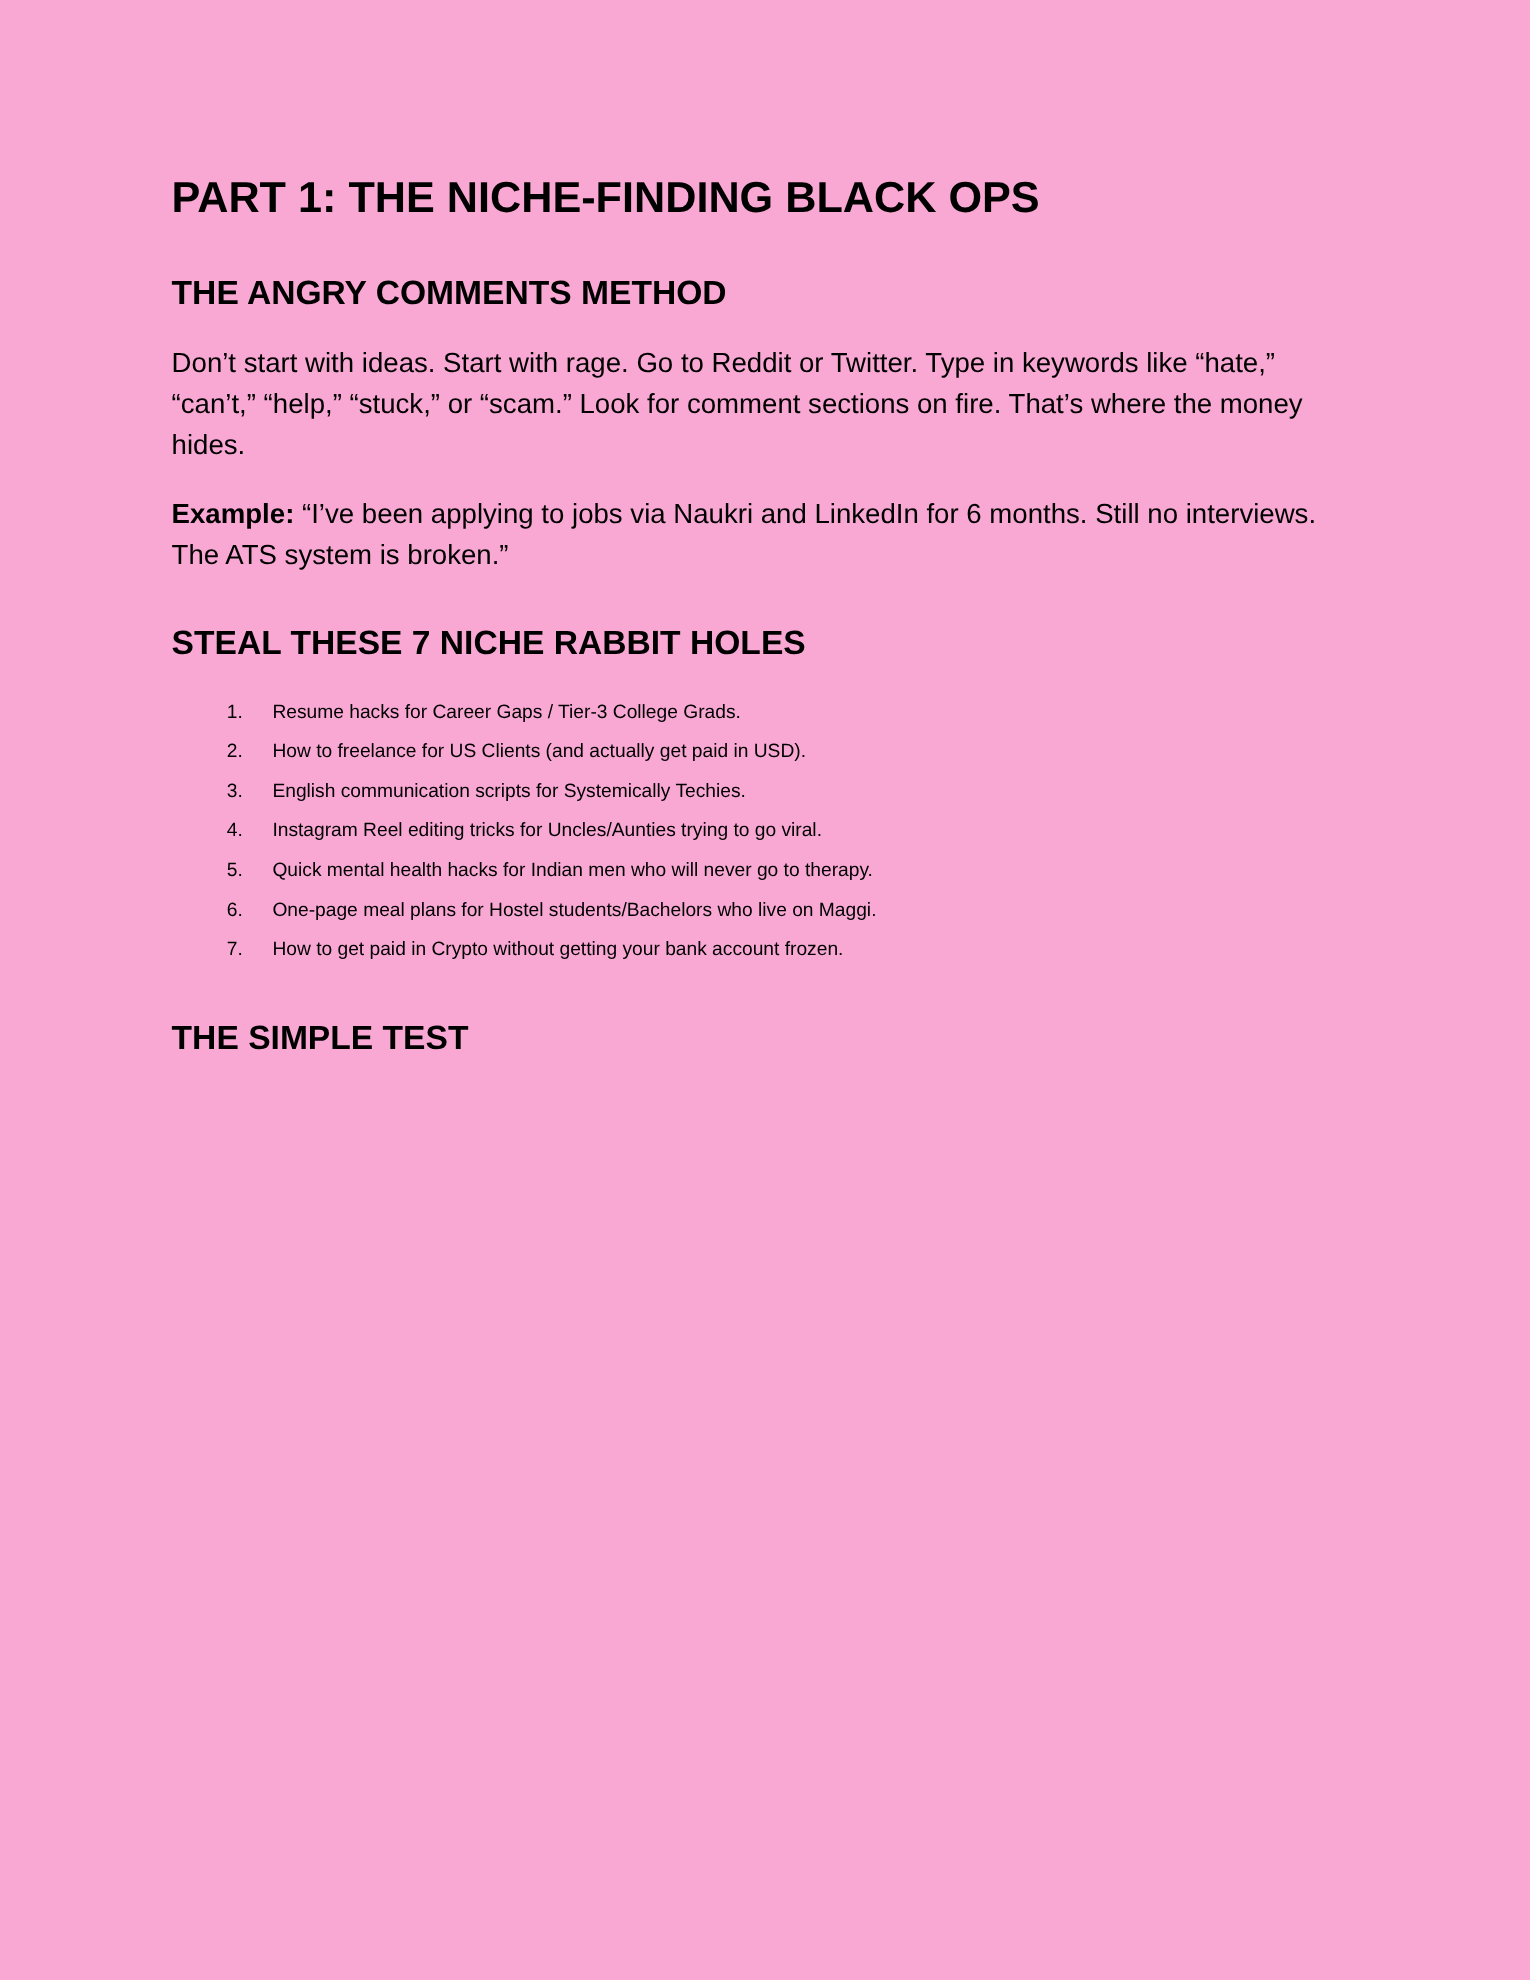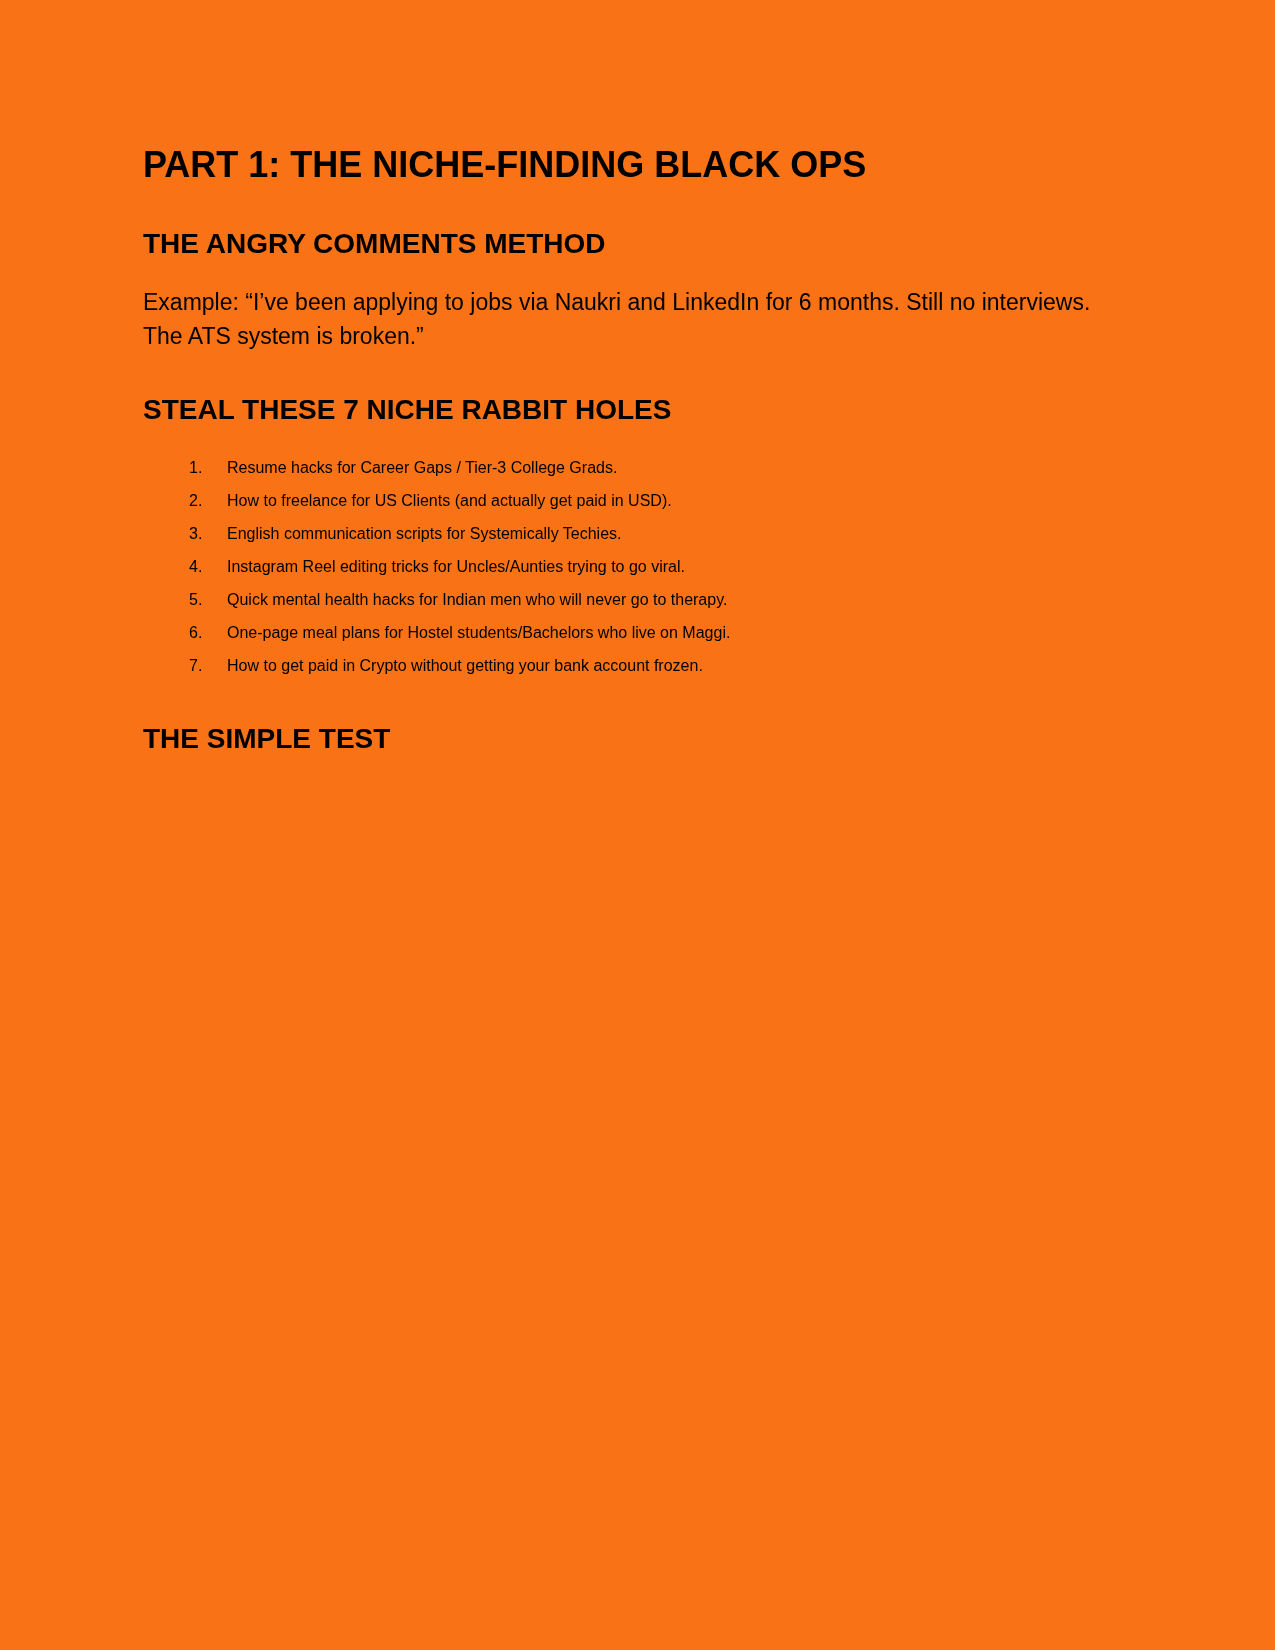--- a/index.html
+++ b/index.html
@@ -12,21 +12,21 @@
     height: 1650px;
     font-family: "Liberation Sans", "DejaVu Sans", sans-serif;
     color: #000000;
     -webkit-font-smoothing: antialiased;
   }
   .doc {
     box-sizing: border-box;
     width: 1275px;
     height: 1650px;
     padding: 143px 143px 0 143px;
-    background: #f97316;
+    background: #f9a8d4;
     overflow: hidden;
   }
   h1.doc-title {
     font-size: 36px;
     line-height: 44px;
     font-weight: 700;
     margin: 0;
     letter-spacing: 0;
   }
   h2.section-heading {
@@ -35,21 +35,21 @@
     font-weight: 700;
     margin: 40px 0 0 0;
   }
   p.body-para {
     font-size: 23px;
     line-height: 34px;
     font-weight: 400;
     margin: 24px 0 0 0;
   }
   .b {
-    font-weight: 400;
+    font-weight: 700;
   }
   ol.niche-list {
     list-style: none;
     counter-reset: niche;
     margin: 24px 0 0 0;
     padding: 0 0 0 46px;
     font-size: 16px;
     line-height: 33px;
   }
   ol.niche-list li {
@@ -63,20 +63,21 @@
 </style>
 </head>
 <body>
 
 <div class="doc">
 
   <h1 class="doc-title">PART 1: THE NICHE-FINDING BLACK OPS</h1>
 
   <h2 class="section-heading">THE ANGRY COMMENTS METHOD</h2>
 
+  <p class="body-para"><span>Don’t start with ideas. Start with rage. Go to Reddit or Twitter. Type in keywords like “hate,” “can’t,” “help,” “stuck,” or “scam.” Look for comment sections on fire. That’s where the money hides.</span></p>
 
   <p class="body-para"><span class="b">Example:</span><span> “I’ve been applying to jobs via Naukri and LinkedIn for 6 months. Still no interviews. The ATS system is broken.”</span></p>
 
 
   <h2 class="section-heading">STEAL THESE 7 NICHE RABBIT HOLES</h2>
 
 
   <ol class="niche-list">
     <li>Resume hacks for Career Gaps / Tier-3 College Grads.</li>
     <li>How to freelance for US Clients (and actually get paid in USD).</li>

